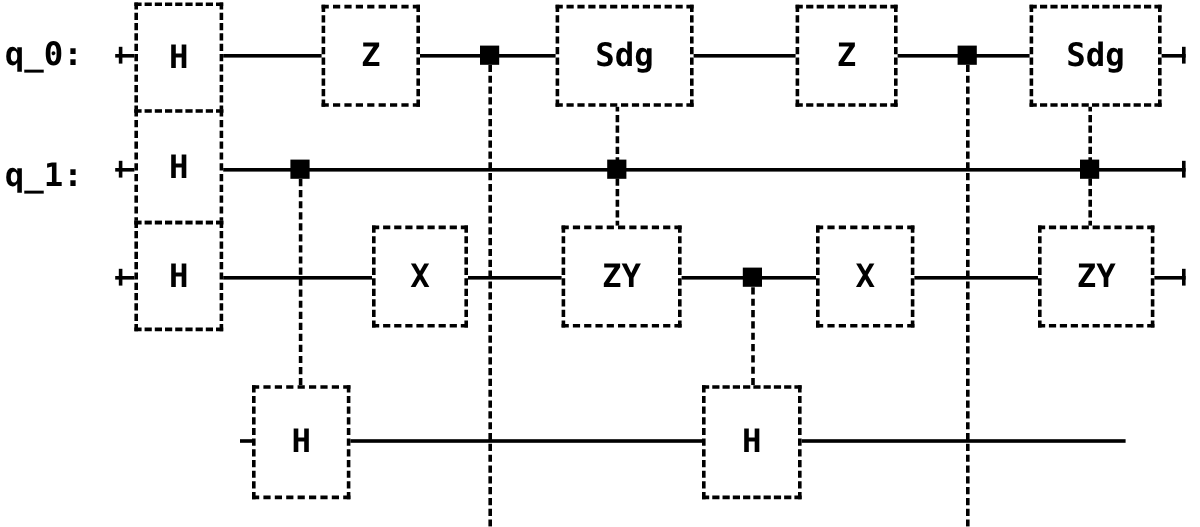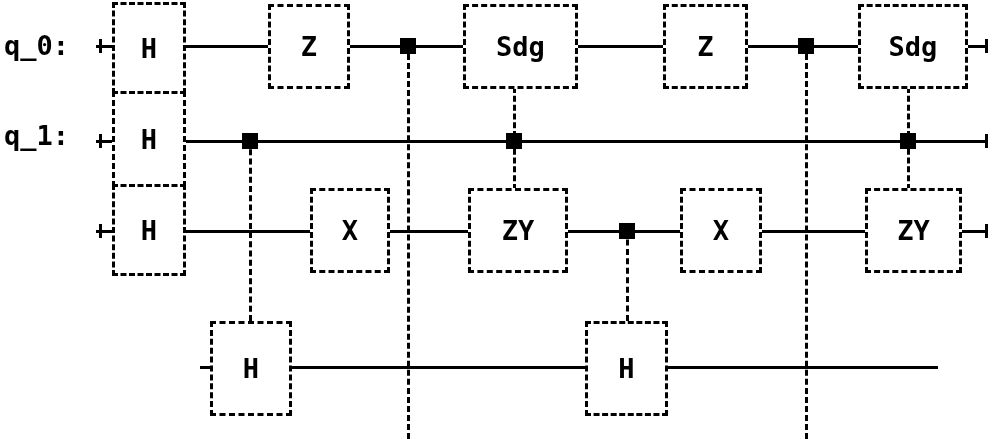--- a/index.html
+++ b/index.html
@@ -23,21 +23,21 @@
     font-weight:bold; font-size:27px; color:#000; z-index:2;
   }
   .ctrl  { position:absolute; width:16px; height:16px; background:#000; z-index:3; }
 </style>
 </head>
 <body>
 
 <div class="circuit">
 
   <span class="qlabel" style="left:4px; top:46px;">q_0:</span>
-  <span class="qlabel" style="left:4px; top:136px;text-align:center;">q_1:</span>
+  <span class="qlabel" style="left:4px; top:147px;text-align:center;">q_1:</span>
 
   <div class="wire" style="left:96px;  top:45px;  width:892px;"></div>
   <div class="wire" style="left:96px;  top:140px; width:892px;"></div>
   <div class="wire" style="left:96px;  top:230px; width:892px;"></div>
   <div class="wire" style="left:200px; top:366px; width:738px;"></div>
 
   <div class="tick" style="left:99px;  top:39px;"></div>
   <div class="tick" style="left:99px;  top:134px;"></div>
   <div class="tick" style="left:99px;  top:224px;"></div>
   <div class="tick" style="left:985px; top:39px;"></div>

